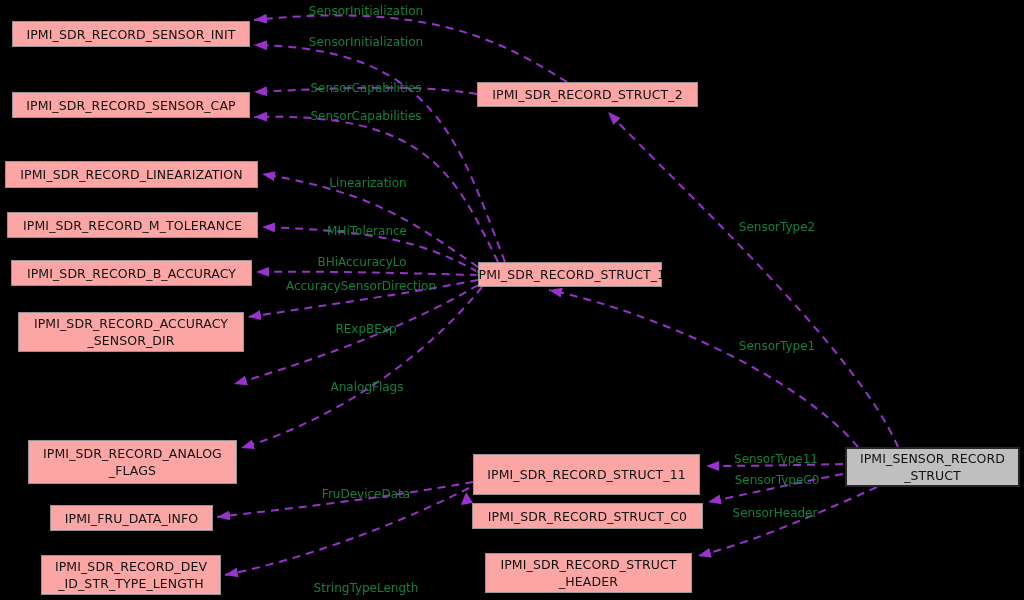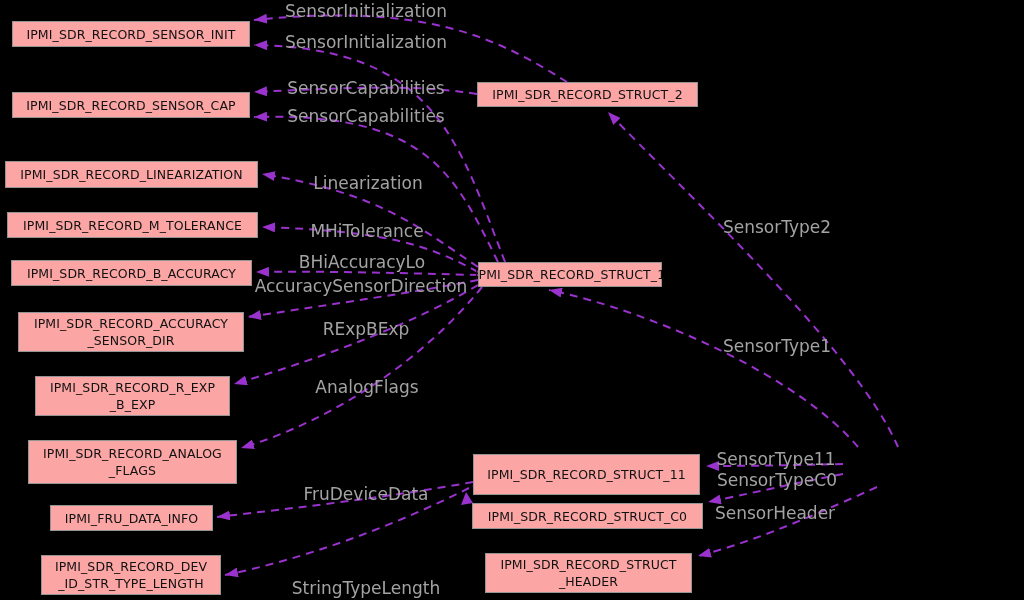--- a/index.html
+++ b/index.html
@@ -10,21 +10,21 @@
   #edges{position:absolute;left:0;top:0;width:1024px;height:600px;}
   .node{
     position:absolute;box-sizing:border-box;
     background:#fca5a5;border:1.5px solid #949494;color:#111;
     display:flex;align-items:center;justify-content:center;text-align:center;
     font-size:12.5px;line-height:17px;white-space:pre-line;letter-spacing:0.1px;
   }
   .node.main{background:#bfbfbf;border:2px solid #262626;}
   .edge-label{
     position:absolute;transform:translate(-50%,-50%);
-    color:#a3a3a3;font-size:17px;white-space:nowrap;
+    color:#15803d;font-size:12px;white-space:nowrap;
   }
 </style>
 </head>
 <body>
 
 <div id="canvas">
 
   <svg id="edges" viewBox="0 0 1024 600">
     <defs>
       <marker id="ah" viewBox="0 0 13 10" refX="13" refY="5" markerWidth="13" markerHeight="10" markerUnits="userSpaceOnUse" orient="auto">
@@ -56,35 +56,35 @@
     </g>
   </svg>
 
   <div class="node" style="left:12px;top:21px;width:238px;height:26px;">IPMI_SDR_RECORD_SENSOR_INIT</div>
   <div class="node" style="left:12px;top:92px;width:238px;height:26px;">IPMI_SDR_RECORD_SENSOR_CAP</div>
   <div class="node" style="left:5px;top:161px;width:253px;height:27px;">IPMI_SDR_RECORD_LINEARIZATION</div>
   <div class="node" style="left:7px;top:212px;width:251px;height:26px;">IPMI_SDR_RECORD_M_TOLERANCE</div>
   <div class="node" style="left:11px;top:260px;width:241px;height:26px;">IPMI_SDR_RECORD_B_ACCURACY</div>
   <div class="node" style="left:18px;top:312px;width:226px;height:40px;">IPMI_SDR_RECORD_ACCURACY
 _SENSOR_DIR</div>
-  <div class="node" style="left:35px;top:376px;width:195px;height:40px;">IPMI_SDR_RECORD_R_EXP
-_B_EXP</div>
   <div class="node" style="left:28px;top:440px;width:209px;height:44px;">IPMI_SDR_RECORD_ANALOG
 _FLAGS</div>
   <div class="node" style="left:50px;top:505px;width:163px;height:26px;">IPMI_FRU_DATA_INFO</div>
   <div class="node" style="left:41px;top:555px;width:180px;height:40px;">IPMI_SDR_RECORD_DEV
 _ID_STR_TYPE_LENGTH</div>
 
   <div class="node" style="left:477px;top:82px;width:221px;height:25px;text-align:right;">IPMI_SDR_RECORD_STRUCT_2</div>
   <div class="node" style="left:478px;top:262px;width:184px;height:25px;">IPMI_SDR_RECORD_STRUCT_1</div>
   <div class="node" style="left:473px;top:454px;width:227px;height:41px;">IPMI_SDR_RECORD_STRUCT_11</div>
   <div class="node" style="left:472px;top:503px;width:231px;height:26px;">IPMI_SDR_RECORD_STRUCT_C0</div>
   <div class="node" style="left:485px;top:553px;width:207px;height:40px;">IPMI_SDR_RECORD_STRUCT
 _HEADER</div>
 
+  <div class="node main" style="left:845px;top:447px;width:175px;height:40px;">IPMI_SENSOR_RECORD
+_STRUCT</div>
 
   <div class="edge-label" style="left:366px;top:11px;">SensorInitialization</div>
   <div class="edge-label" style="left:366px;top:42px;">SensorInitialization</div>
   <div class="edge-label" style="left:366px;top:88px;">SensorCapabilities</div>
   <div class="edge-label" style="left:366px;top:116px;">SensorCapabilities</div>
   <div class="edge-label" style="left:368px;top:183px;">Linearization</div>
   <div class="edge-label" style="left:367px;top:231px;">MHiTolerance</div>
   <div class="edge-label" style="left:362px;top:262px;">BHiAccuracyLo</div>
   <div class="edge-label" style="left:361px;top:286px;">AccuracySensorDirection</div>
   <div class="edge-label" style="left:366px;top:329px;">RExpBExp</div>

